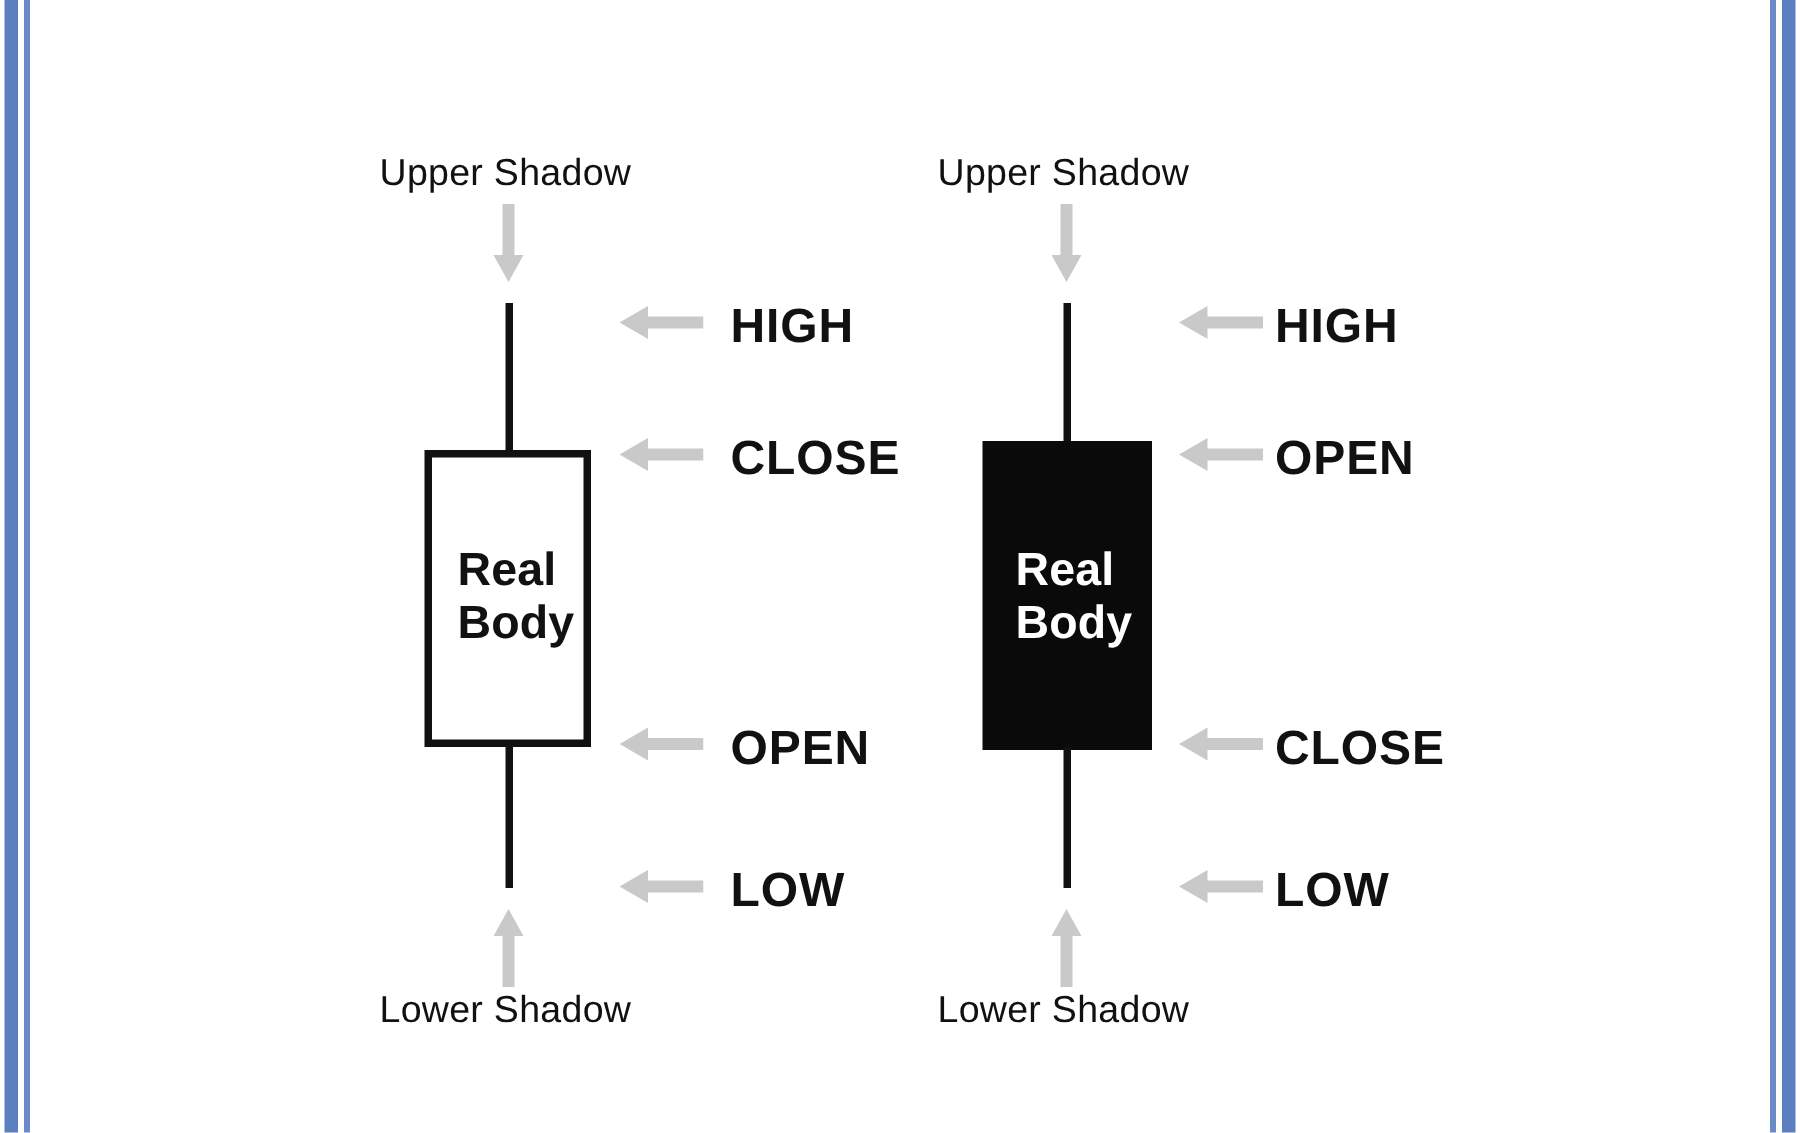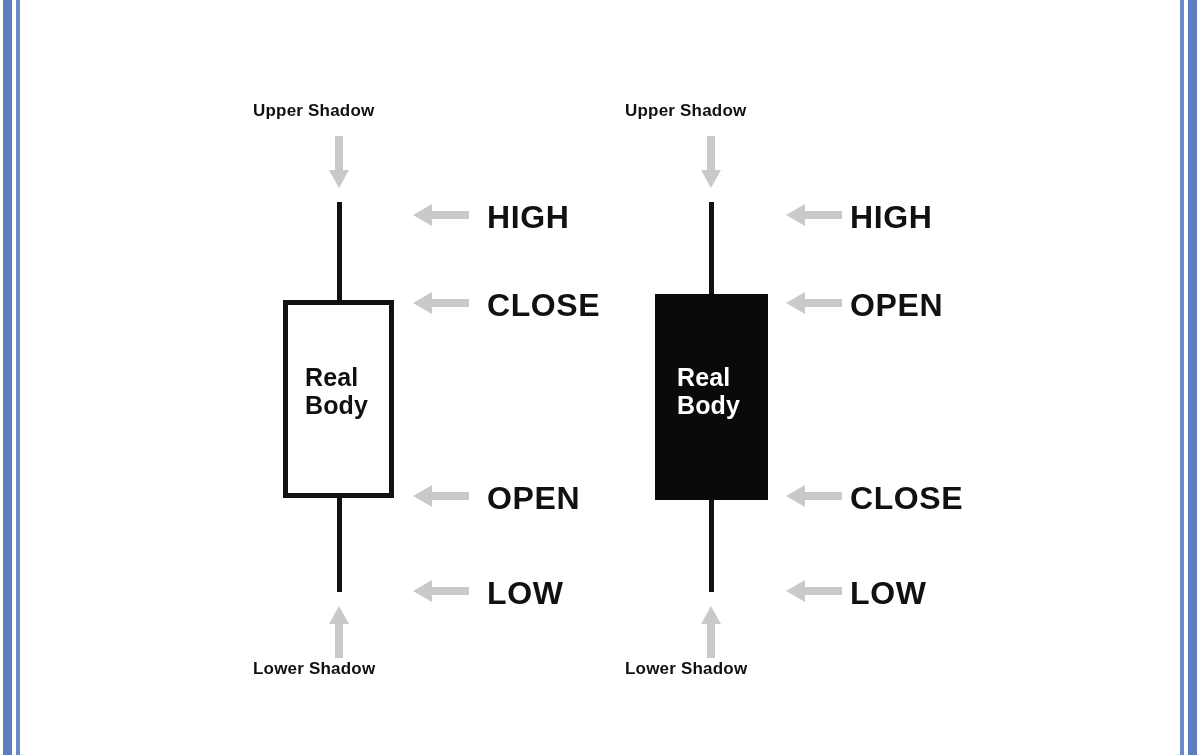--- a/index.html
+++ b/index.html
@@ -71,34 +71,34 @@
     background: #ffffff;
     border: 5px solid #111111;
   }
   .body.filled {
     background: #0a0a0a;
     border: 0;
   }
 
   .body-label {
     position: absolute;
-    font-size: 25px;
+    font-size: 31px;
     font-weight: bold;
     line-height: 1.12;
     letter-spacing: 0.1px;
     white-space: pre-line;
   }
   .body-label.on-hollow { color: #111111; }
   .body-label.on-filled { color: #ffffff; }
 
   
   .shadow-caption {
     position: absolute;
-    font-size: 17px;
-    font-weight: bold;
+    font-size: 25px;
+    font-weight: normal;
     color: #111111;
     white-space: nowrap;
     letter-spacing: 0.2px;
   }
 
   .price-label {
     position: absolute;
     font-size: 32px;
     font-weight: bold;
     color: #111111;

